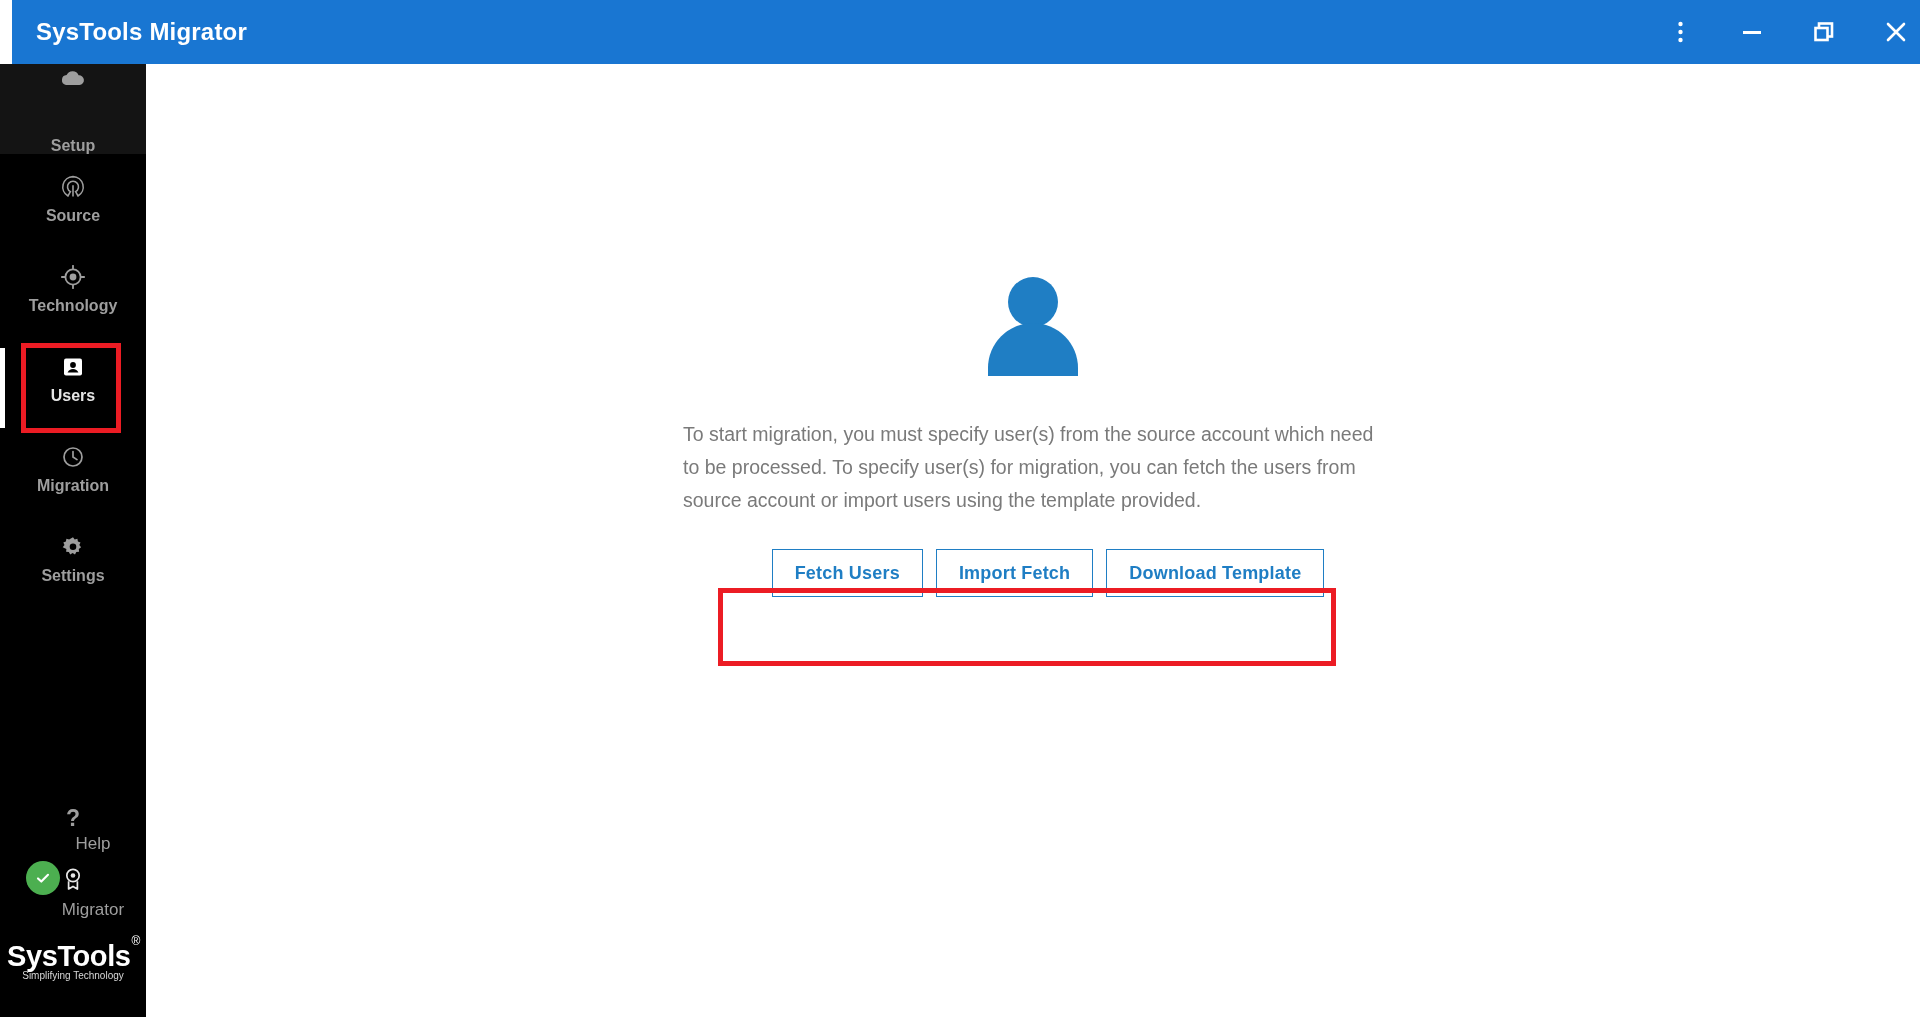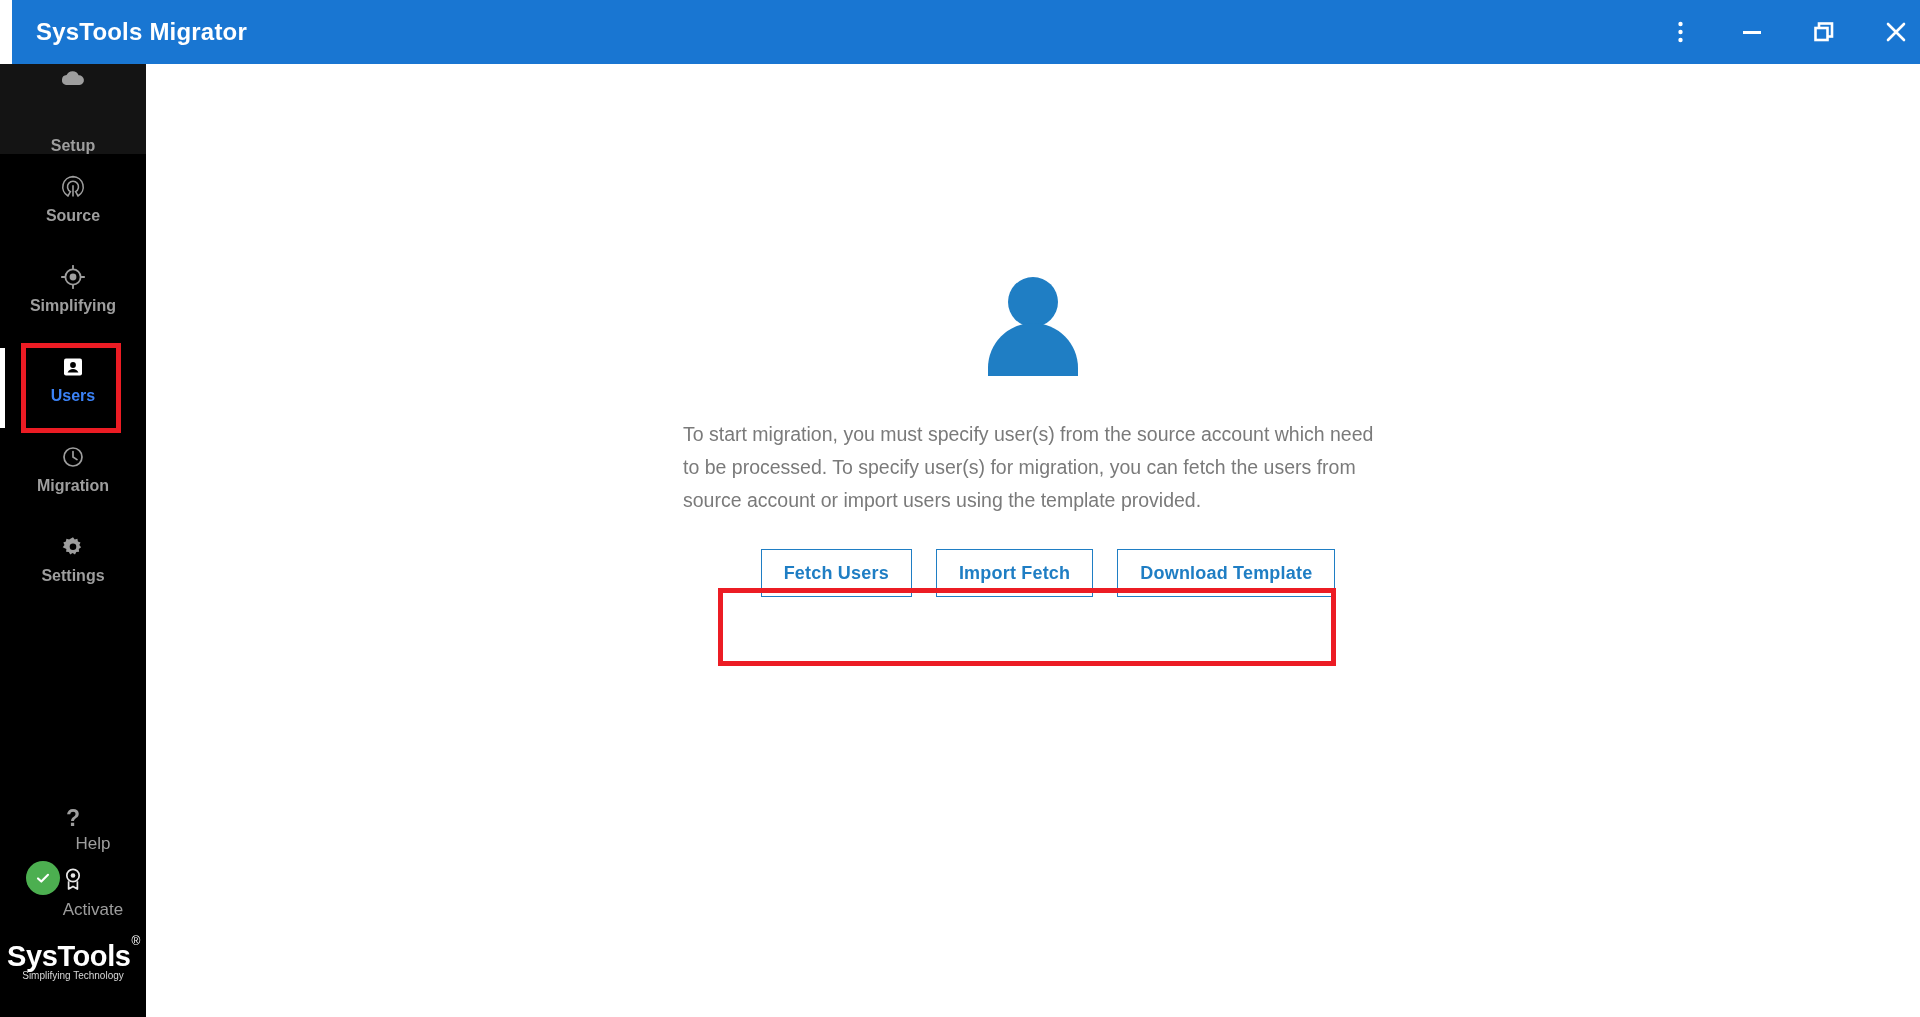--- a/index.html
+++ b/index.html
@@ -44,21 +44,21 @@
   .nav-item.active-bg{ background:#141414;gap:47px; }
   .nav-icon{
     height:26px; display:flex; align-items:center; justify-content:center;
     color:#9e9e9e;
   }
   .nav-icon svg{ display:block; }
   .nav-label{
     color:#9e9e9e; font-size:16px; font-weight:700;
     font-family:"Liberation Sans", sans-serif; line-height:1;
   }
-  .nav-item.selected .nav-label{ color:#3b82f6; }
+  .nav-item.selected .nav-label{ color:#e5e5e5; }
   .nav-item.selected .nav-icon{ color:#ffffff; }
 
   .spacer{ flex:1 1 auto; }
 
   .bottom-group{ display:flex; flex-direction:column; align-items:stretch; }
   .nav-item.small{ height:62px; gap:4px; }
   .nav-item.small .nav-label{ font-weight:400; font-size:17px; color:#9e9e9e;margin-left:40px; }
 
   .activate-wrap{ position:relative; height:34px; width:146px; display:flex;
     align-items:center; justify-content:center; }
@@ -111,21 +111,21 @@
     display:flex; flex-direction:column; align-items:center;
   }
   .user-avatar{ width:102px; height:100px; }
   .desc{
     margin-top:42px; width:700px;
     color:#7a7a7a; font-size:19.5px; line-height:33px;
     font-family:"Liberation Sans", sans-serif;
     text-align:left;
   }
   .btn-row{
-    margin-top:32px; display:flex; gap:24px;
+    margin-top:32px; display:flex; gap:13px;
     align-items:center; justify-content:center;
     padding-left:30px;
   }
   .btn{
     background:#ffffff; border:1px solid #1f7ec4;
     color:#1f7ec4; font-size:18px; font-weight:700;
     font-family:"Liberation Sans", sans-serif;
     padding:0 22px; height:48px; line-height:46px;
     white-space:nowrap; cursor:default;
     letter-spacing:.2px;
@@ -188,21 +188,21 @@
     </div>
 
     <div class="nav-item">
       <span class="nav-icon">
         <svg width="24" height="24" viewBox="0 0 24 24" aria-hidden="true">
           <circle cx="12" cy="12" r="7.6" fill="none" stroke="currentColor" stroke-width="1.8"></circle>
           <circle cx="12" cy="12" r="3.4" fill="currentColor"></circle>
           <path d="M12 0.8 L12 4 M12 20 L12 23.2 M0.8 12 L4 12 M20 12 L23.2 12" stroke="currentColor" stroke-width="1.8" stroke-linecap="round"></path>
         </svg>
       </span>
-      <span class="nav-label">Simplifying</span>
+      <span class="nav-label">Technology</span>
     </div>
 
     <div class="nav-item selected">
       <span class="nav-icon">
         <svg width="24" height="24" viewBox="0 0 24 24" aria-hidden="true">
           <rect x="3" y="3.5" width="18" height="17" rx="2" fill="currentColor"></rect>
           <circle cx="12" cy="10" r="2.9" fill="#000000"></circle>
           <path d="M6.6 17.6 A5.8 5.8 0 0 1 17.4 17.6 Z" fill="#000000"></path>
         </svg>
       </span>
@@ -250,21 +250,21 @@
             </svg>
           </span>
           <span class="award-ic">
             <svg width="22" height="24" viewBox="0 0 22 24" aria-hidden="true">
               <circle cx="11" cy="8.5" r="6.2" fill="none" stroke="currentColor" stroke-width="1.7"></circle>
               <circle cx="11" cy="8.5" r="2.3" fill="currentColor"></circle>
               <path d="M6.6 14.2 L6.6 22 L11 19.4 L15.4 22 L15.4 14.2" fill="none" stroke="currentColor" stroke-width="1.7" stroke-linejoin="round"></path>
             </svg>
           </span>
         </span>
-        <span class="nav-label">Activate</span>
+        <span class="nav-label">Migrator</span>
       </div>
 
     </div>
 
     <div class="brand">
       <div class="brand-main">
         <span>SysTools</span><span class="brand-reg">®</span>
       </div>
       <div class="brand-sub">Simplifying Technology</div>
     </div>

